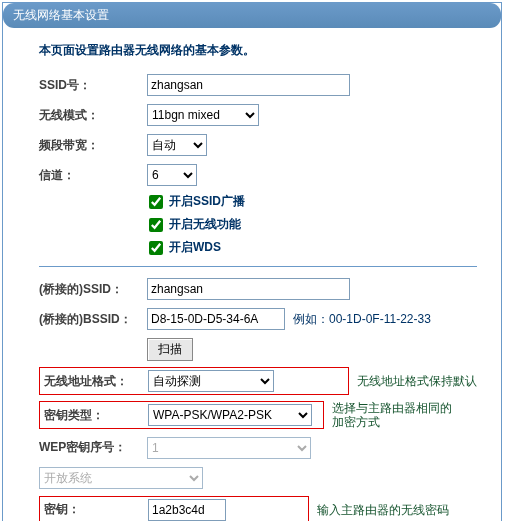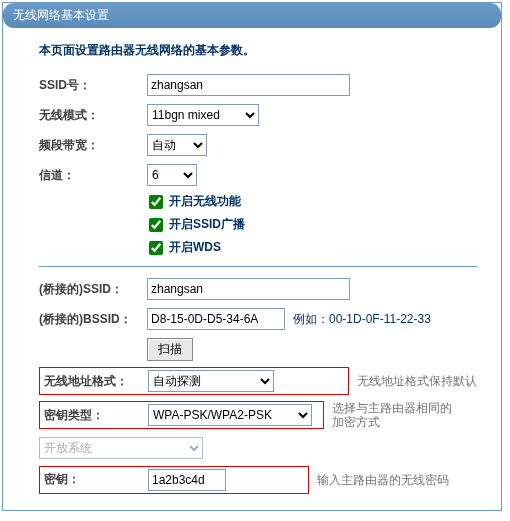--- a/index.html
+++ b/index.html
@@ -90,21 +90,21 @@
   font-family: inherit;
   font-size: 12px;
   cursor: pointer;
   box-shadow: inset 1px 1px 0 #fff;
 }
 .redbox {
   border: 1.5px solid #E00000;
   padding: 2px 4px;
 }
 .red-note {
-  color: #737373;
+  color: #14532d;
   font-size: 12px;
   margin-left: 8px;
   line-height: 1.2;
 }
 .example {
   color: #003366;
   margin-left: 8px;
 }
 </style>
 </head>
@@ -147,25 +147,25 @@
       <div class="label">信道：</div>
       <div class="input-area">
         <select style="width:50px">
           <option>6</option>
         </select>
       </div>
     </div>
 
     <div class="checkbox-row">
       <input type="checkbox" checked="" style="">
-      <span>开启无线功能</span>
+      <span>开启SSID广播</span>
     </div>
     <div class="checkbox-row">
       <input type="checkbox" checked="" style="">
-      <span>开启SSID广播</span>
+      <span>开启无线功能</span>
     </div>
     <div class="checkbox-row">
       <input type="checkbox" checked="" style="">
       <span>开启WDS</span>
     </div>
 
     <hr class="hr">
 
     <div class="form-row">
       <div class="label">(桥接的)SSID：</div>
@@ -202,20 +202,28 @@
     <div style="display:flex; align-items:flex-start; margin-bottom:6px;">
       <div class="redbox" style="display:flex; align-items:center; width:275px;">
         <div class="label" style="width:104px;">密钥类型：</div>
         <select style="width:164px">
           <option>WPA-PSK/WPA2-PSK</option>
         </select>
       </div>
       <span class="red-note" style="max-width:130px;">选择与主路由器相同的加密方式</span>
     </div>
 
+    <div class="form-row">
+      <div class="label">WEP密钥序号：</div>
+      <div class="input-area">
+        <select style="width:164px;color:#888;" disabled="">
+          <option>1</option>
+        </select>
+      </div>
+    </div>
 
     <div class="form-row">
       <div class="input-area">
         <select style="width:164px;color:#888;" disabled="">
           <option>开放系统</option>
         </select>
       </div>
     </div>
 
     <div style="display:flex; align-items:center; margin-bottom:6px;">

